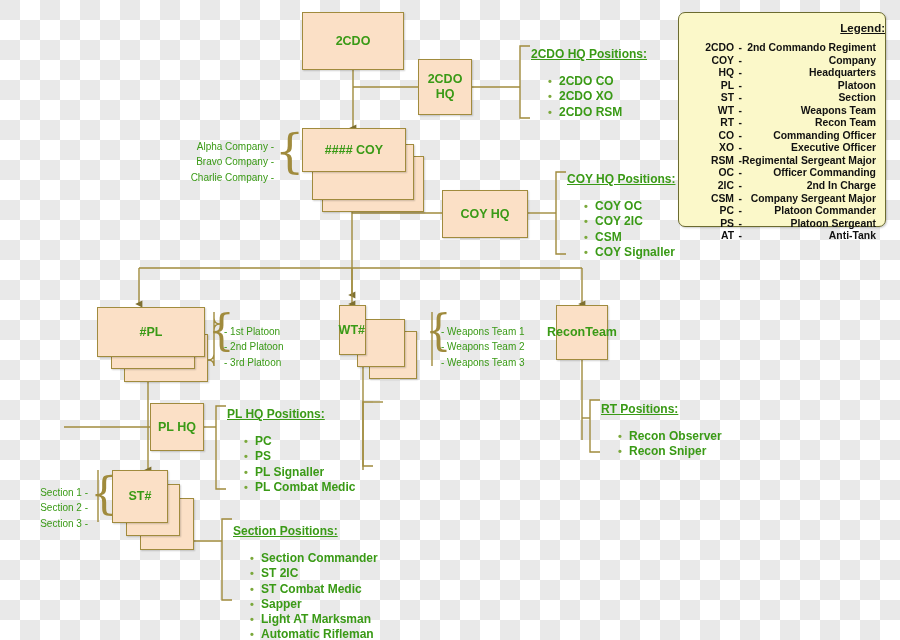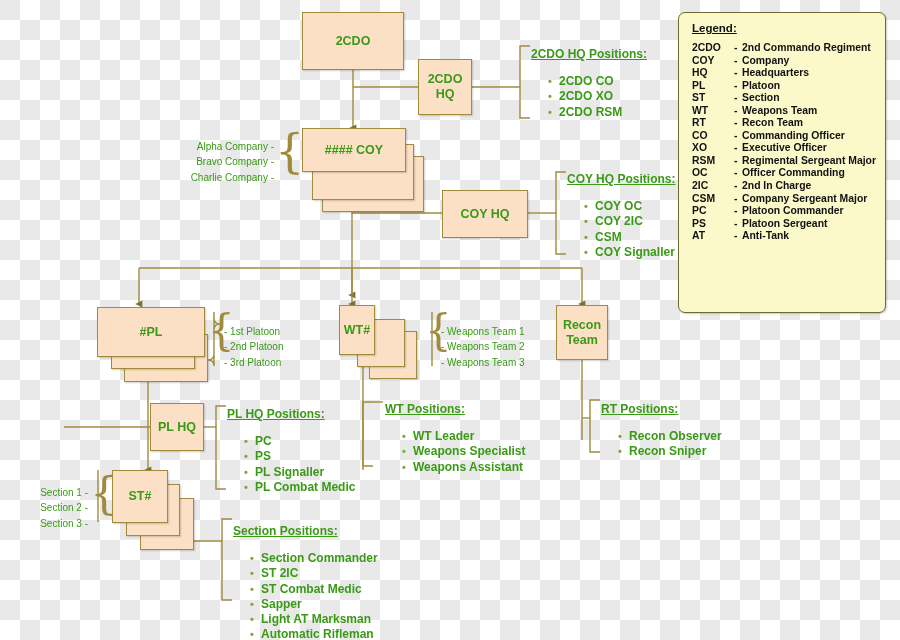--- a/index.html
+++ b/index.html
@@ -57,28 +57,29 @@
   .brace{
     position:absolute;
     color:#a08b3d;
     font-weight:normal;
     line-height:1;
     font-family:"DejaVu Serif", serif;
   }
 
   #legend{
     position:absolute;
-    left:678px;top:12px;width:208px;height:301px;
+    left:678px;top:12px;width:208px;height:215px;
     background:#fbf8c9;
     border:1.6px solid #6b6b30;
     border-radius:7px;
     box-sizing:border-box;
     box-shadow:1px 1px 2px rgba(0,0,0,0.2);
     padding:9px 0 0 13px;
     color:#111;
+    text-align:right;
   }
   #legend .ltitle{
     font-size:11.5px;font-weight:bold;text-decoration:underline;
     margin-bottom:8px;
   }
   #legend table{border-collapse:collapse;font-size:10.4px;font-weight:bold;}
   #legend td{padding:0;line-height:12.55px;vertical-align:top;white-space:nowrap;}
   #legend td.abbr{width:42px;}
   #legend td.dash{width:8px;}
 </style>
@@ -161,25 +162,25 @@
   </div>
 
   <div class="box ghost" style="left:124px;top:334px;width:84px;height:48px;"></div>
   <div class="box ghost" style="left:111px;top:321px;width:84px;height:48px;"></div>
   <div class="box front" style="left:97px;top:307px;width:108px;height:50px;">
     <span>#PL</span>
   </div>
 
   <div class="box ghost" style="left:369px;top:331px;width:48px;height:48px;"></div>
   <div class="box ghost" style="left:357px;top:319px;width:48px;height:48px;"></div>
-  <div class="box front" style="left:339px;top:305px;width:36px;height:50px;">
+  <div class="box front" style="left:339px;top:305px;width:27px;height:50px;justify-content:flex-end;">
     <span>WT#</span>
   </div>
 
-  <div class="box front" style="left:556px;top:305px;width:52px;height:55px;flex-direction:column;">
+  <div class="box front" style="left:556px;top:305px;width:52px;height:55px;">
     <span>Recon</span>
     <span>Team</span>
   </div>
 
   <div class="box front" style="left:150px;top:403px;width:54px;height:48px;">
     <span>PL HQ</span>
   </div>
 
   <div class="box ghost" style="left:140px;top:498px;width:54px;height:52px;"></div>
   <div class="box ghost" style="left:126px;top:484px;width:54px;height:52px;"></div>
@@ -209,28 +210,20 @@
   <div class="list" style="left:227px;top:407px;">
     <span class="hd">PL HQ Positions:</span>
     <ul>
       <li>PC</li>
       <li>PS</li>
       <li>PL Signaller</li>
       <li>PL Combat Medic</li>
     </ul>
   </div>
 
-  <div class="list" style="left:385px;top:402px;">
-    <span class="hd">WT Positions:</span>
-    <ul>
-      <li>WT Leader</li>
-      <li>Weapons Specialist</li>
-      <li>Weapons Assistant</li>
-    </ul>
-  </div>
 
   <div class="list" style="left:601px;top:402px;">
     <span class="hd">RT Positions:</span>
     <ul>
       <li>Recon Observer</li>
       <li>Recon Sniper</li>
     </ul>
   </div>
 
   <div class="list" style="left:233px;top:524px;">

